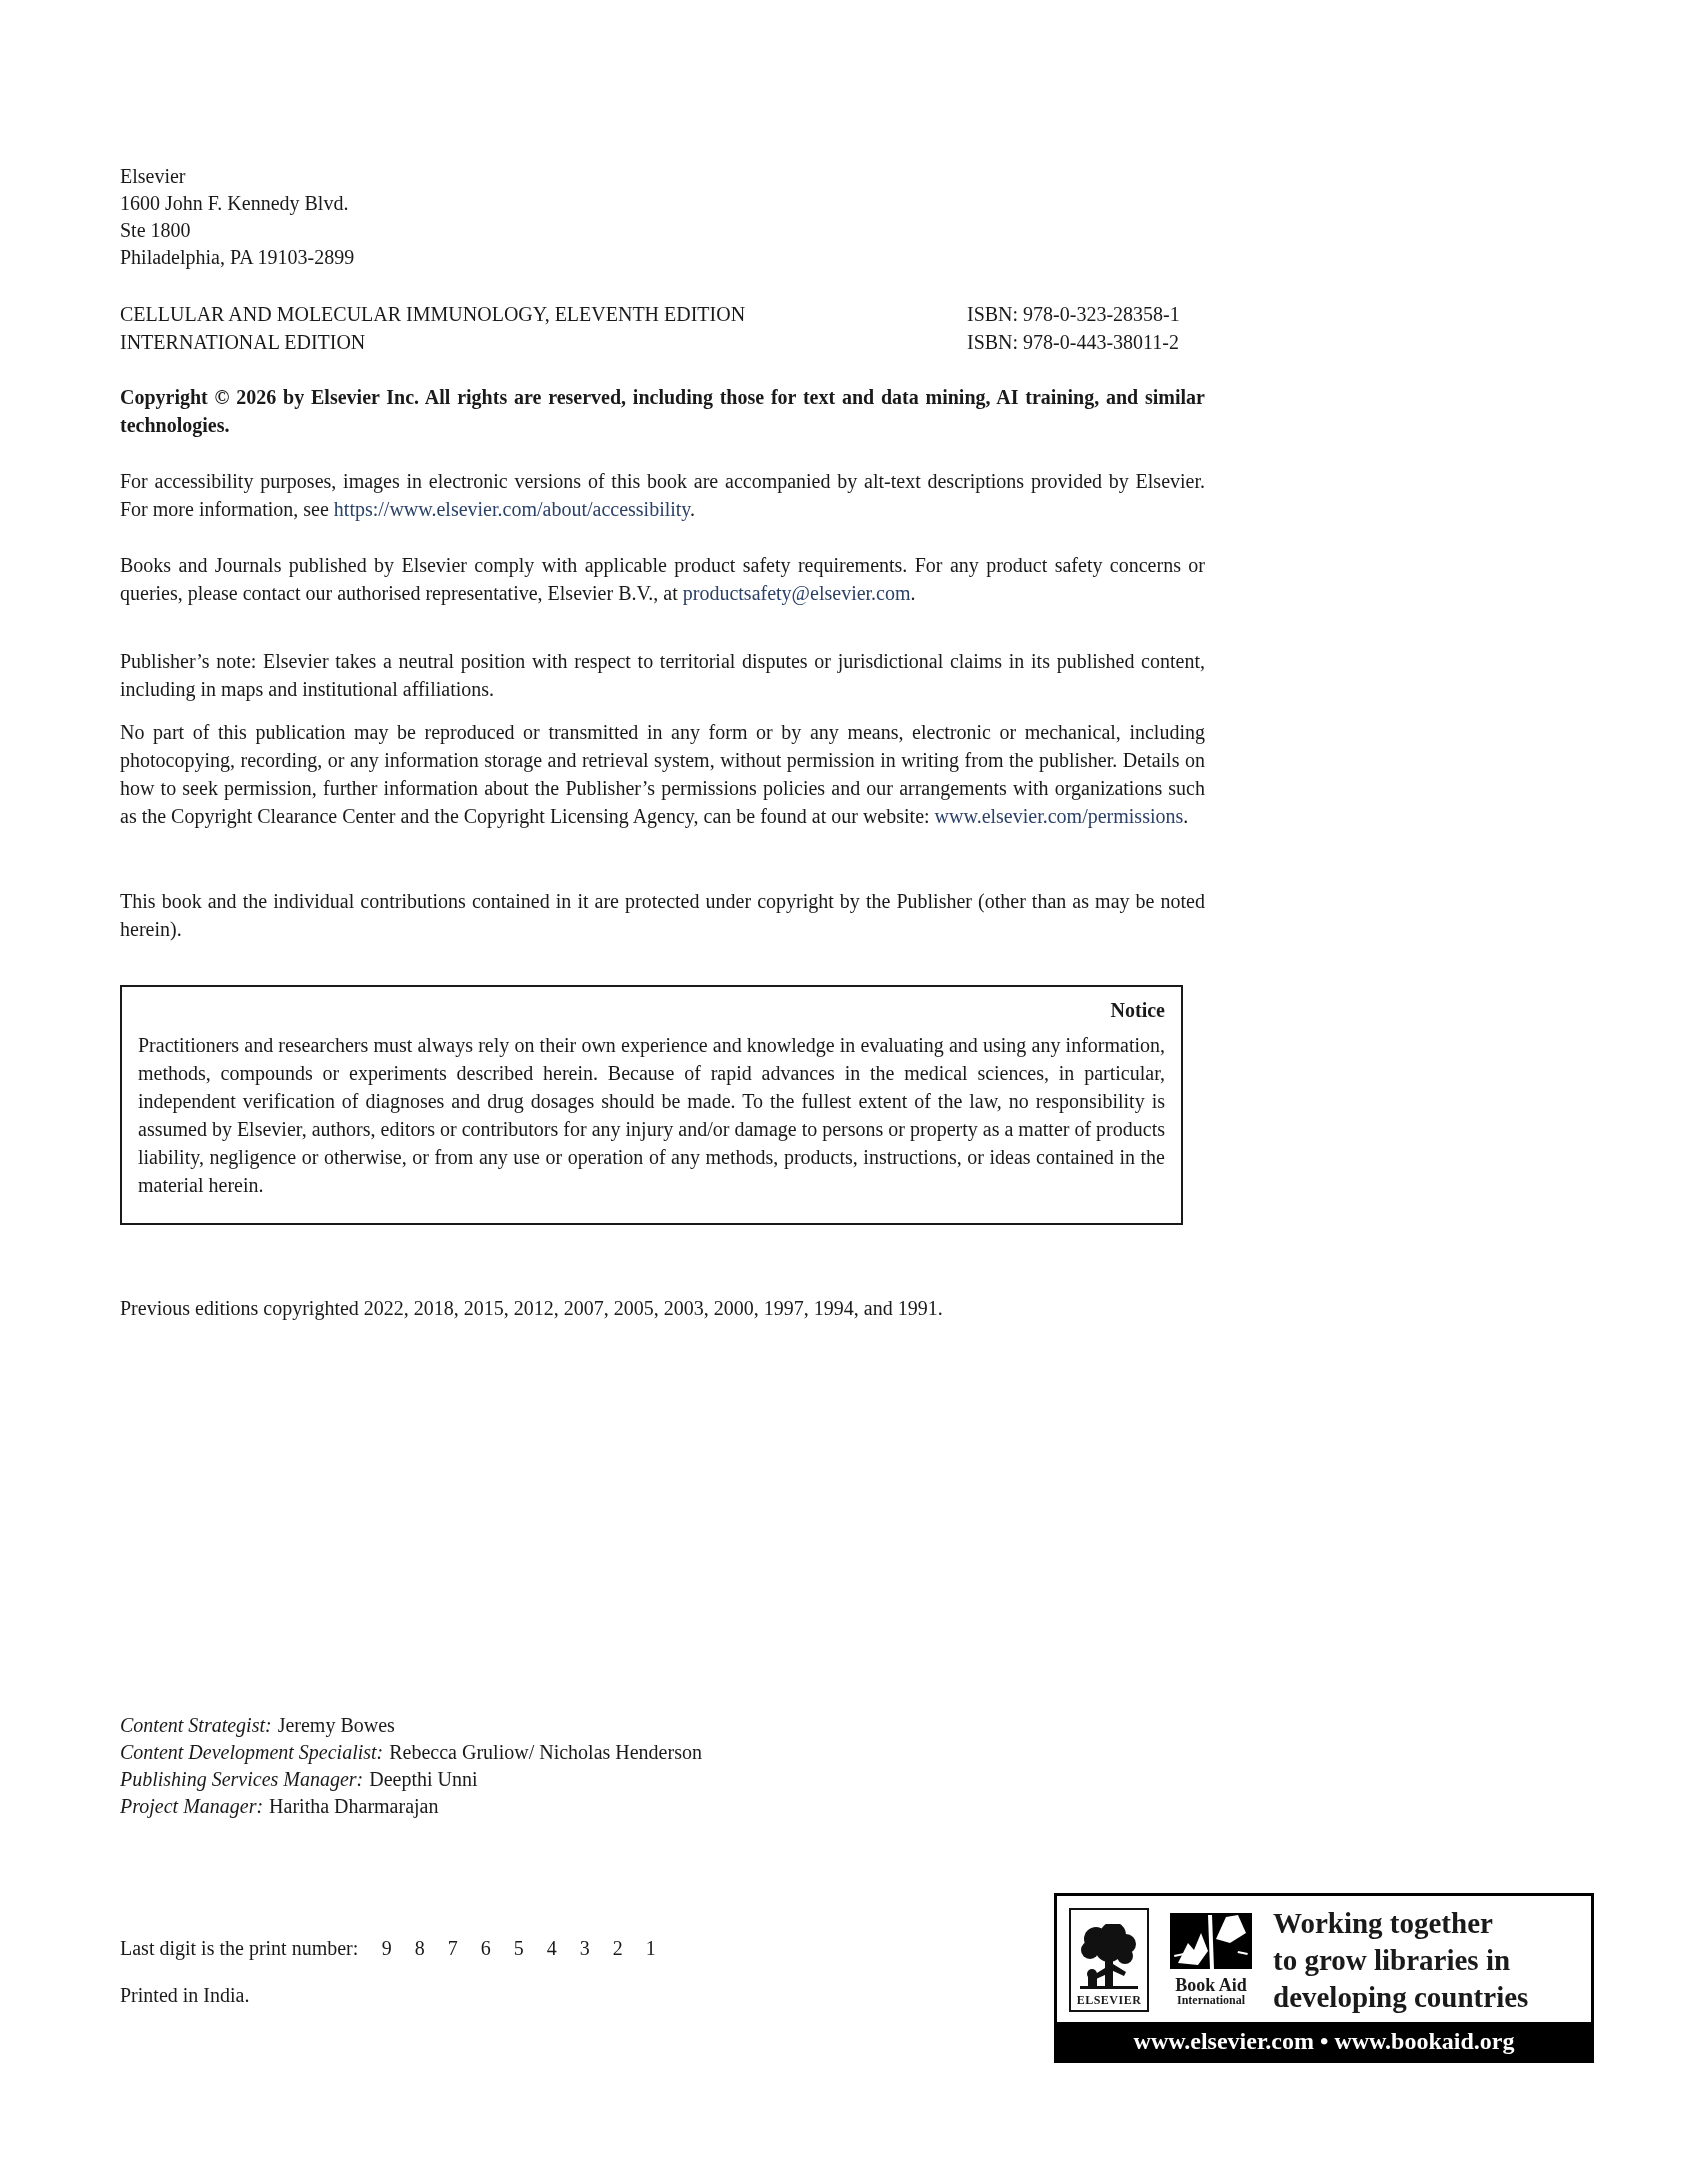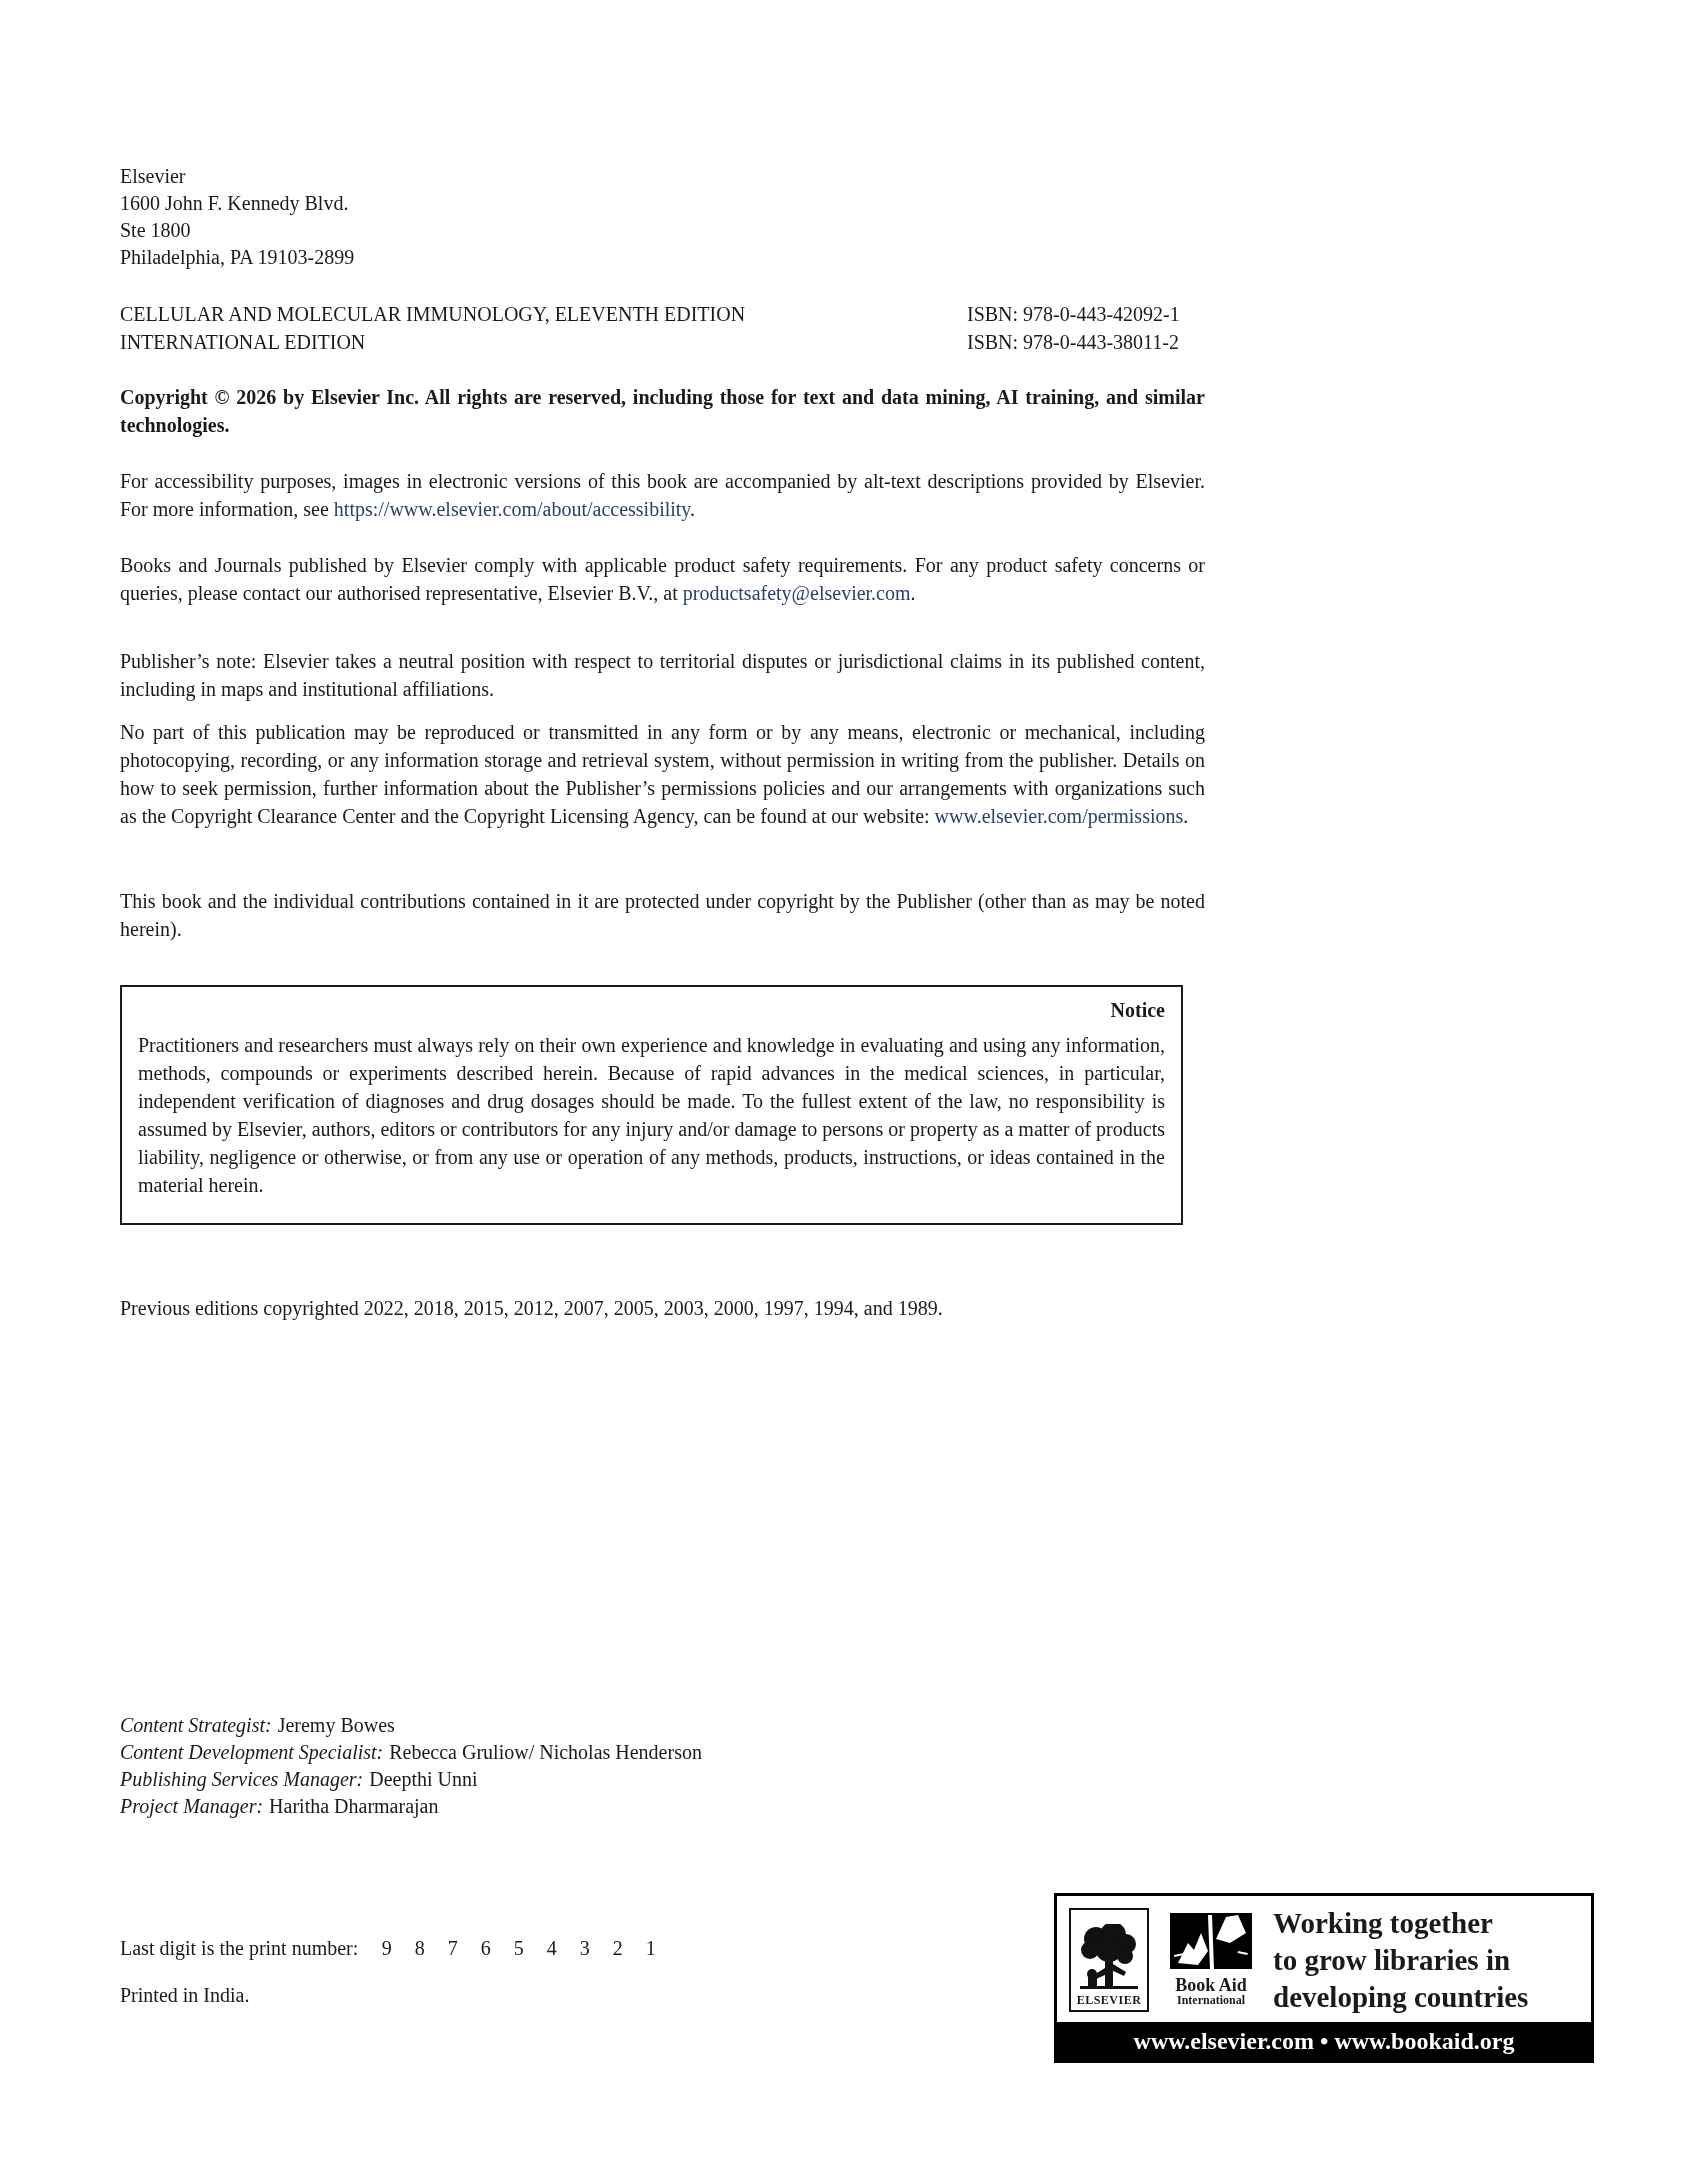--- a/index.html
+++ b/index.html
@@ -80,21 +80,21 @@
   <div class="abs" style="left:120px;top:163px;">
     <div class="line">Elsevier</div>
     <div class="line">1600 John F. Kennedy Blvd.</div>
     <div class="line">Ste 1800</div>
     <div class="line">Philadelphia, PA 19103-2899</div>
   </div>
 
   <div class="abs" style="left:120px;top:300px;">
     <div class="titlerow">
       <span class="t">CELLULAR AND MOLECULAR IMMUNOLOGY, ELEVENTH EDITION</span>
-      <span class="i">ISBN: 978-0-443-42092-1</span>
+      <span class="i">ISBN: 978-0-323-28358-1</span>
     </div>
     <div class="titlerow">
       <span class="t">INTERNATIONAL EDITION</span>
       <span class="i">ISBN: 978-0-443-38011-2</span>
     </div>
   </div>
 
   <p class="para bold abs" style="left:120px;top:383px;">Copyright © 2026 by Elsevier Inc. All rights are reserved, including those for text and data mining, AI training, and similar technologies.</p>
 
   <p class="para abs" style="left:120px;top:467px;"><span>For accessibility purposes, images in electronic versions of this book are accompanied by alt-text descriptions provided by Elsevier. For more information, see </span><a class="lnk">https://www.elsevier.com/about/accessibility</a><span>.</span></p>
@@ -105,21 +105,21 @@
 
   <p class="para abs" style="left:120px;top:718px;"><span>No part of this publication may be reproduced or transmitted in any form or by any means, electronic or mechanical, including photocopying, recording, or any information storage and retrieval system, without permission in writing from the publisher. Details on how to seek permission, further information about the Publisher’s permissions policies and our arrangements with organizations such as the Copyright Clearance Center and the Copyright Licensing Agency, can be found at our website: </span><a class="lnk">www.elsevier.com/permissions</a><span>.</span></p>
 
   <p class="para abs" style="left:120px;top:887px;">This book and the individual contributions contained in it are protected under copyright by the Publisher (other than as may be noted herein).</p>
 
   <div class="abs noticebox">
     <div class="noticetitle">Notice</div>
     <p class="para noticebody" style="width:auto;">Practitioners and researchers must always rely on their own experience and knowledge in evaluating and using any information, methods, compounds or experiments described herein. Because of rapid advances in the medical sciences, in particular, independent verification of diagnoses and drug dosages should be made. To the fullest extent of the law, no responsibility is assumed by Elsevier, authors, editors or contributors for any injury and/or damage to persons or property as a matter of products liability, negligence or otherwise, or from any use or operation of any methods, products, instructions, or ideas contained in the material herein.</p>
   </div>
 
-  <div class="abs line" style="left:120px;top:1295px;">Previous editions copyrighted 2022, 2018, 2015, 2012, 2007, 2005, 2003, 2000, 1997, 1994, and 1989.</div>
+  <div class="abs line" style="left:120px;top:1295px;">Previous editions copyrighted 2022, 2018, 2015, 2012, 2007, 2005, 2003, 2000, 1997, 1994, and 1991.</div>
 
   <div class="abs" style="left:120px;top:1712px;">
     <div class="creditrow">
       <span class="role">Content Strategist:</span><span class="name">Jeremy Bowes</span>
     </div>
     <div class="creditrow">
       <span class="role">Content Development Specialist:</span><span class="name">Rebecca Gruliow/ Nicholas Henderson</span>
     </div>
     <div class="creditrow">
       <span class="role">Publishing Services Manager:</span><span class="name">Deepthi Unni</span>

